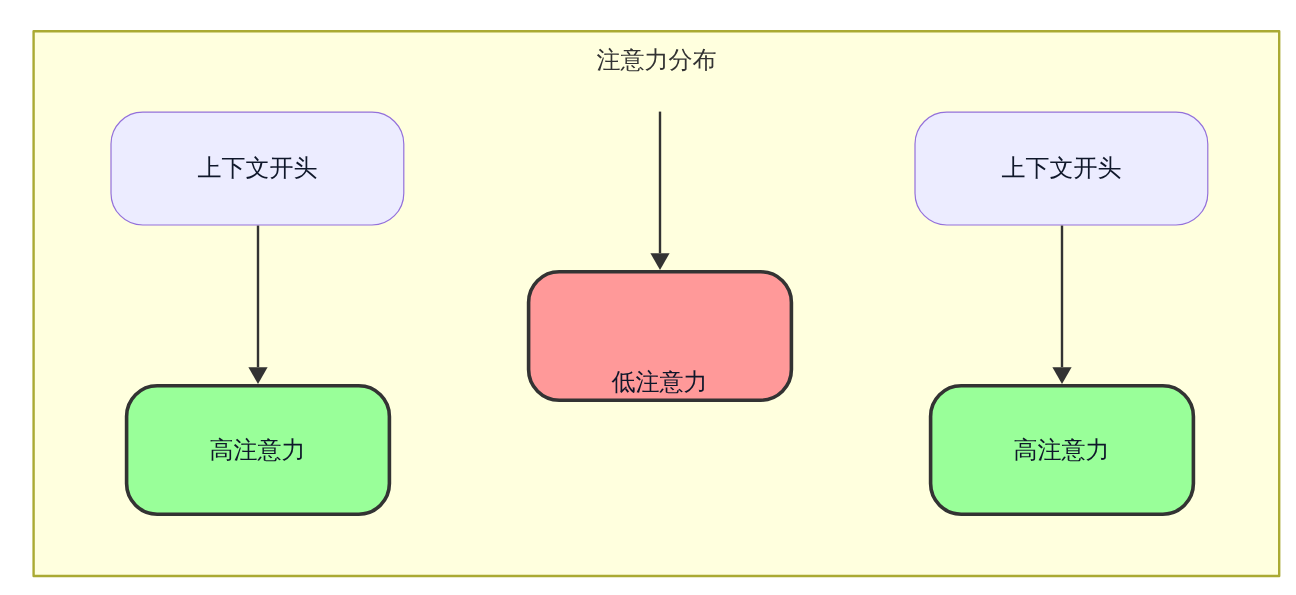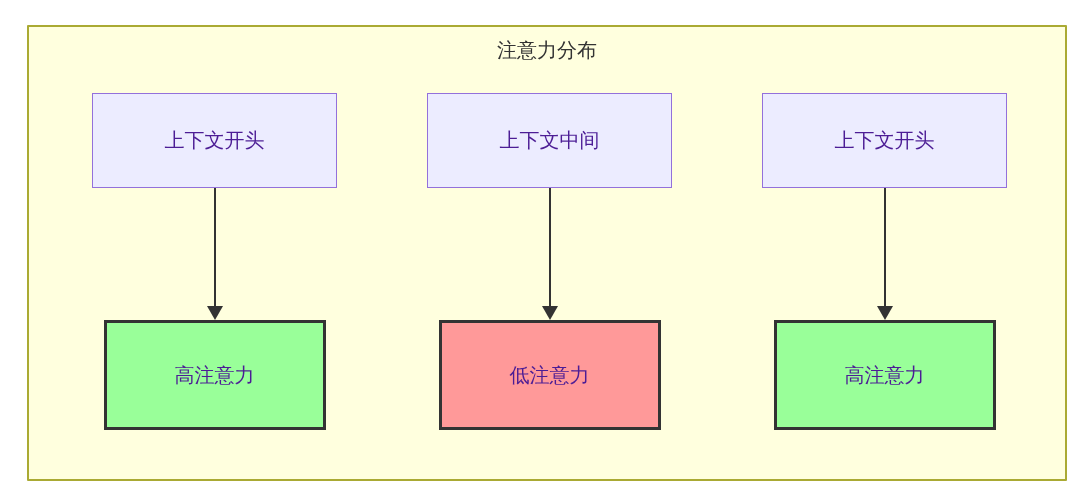--- a/index.html
+++ b/index.html
@@ -37,36 +37,37 @@
   }
   .col-1 { left: 63px; }
   .col-2 { left: 398px; }
   .col-3 { left: 733px; }
 
   .node {
     display: flex;
     align-items: center;
     justify-content: center;
     font-size: 20px;
-    color: #4c1d95;
+    color: #0f172a;
     text-align: center;
+    border-radius: 27px;
   }
   .source-node {
     width: 245px;
     height: 95px;
     background: #ececff;
     border: 1px solid #9370db;
   }
   .target-node {
     width: 222px;
     height: 110px;
     border: 3px solid #333333;
   }
   .target-high { background: #99ff99; }
-  .target-low  { background: #ff9999; }
+  .target-low  { background: #ff9999; align-items: flex-end; }
 
   .arrow {
     display: flex;
     flex-direction: column;
     align-items: center;
     height: 132px;
   }
   .arrow-line {
     flex: 1 1 auto;
     width: 2px;
@@ -93,23 +94,20 @@
       <div class="arrow">
         <div class="arrow-line"></div>
         <div class="arrow-head"></div>
       </div>
       <div class="node target-node target-high">
         <span>高注意力</span>
       </div>
     </div>
 
     <div class="column col-2">
-      <div class="node source-node">
-        <span>上下文中间</span>
-      </div>
       <div class="arrow">
         <div class="arrow-line"></div>
         <div class="arrow-head"></div>
       </div>
       <div class="node target-node target-low">
         <span>低注意力</span>
       </div>
     </div>
 
     <div class="column col-3">

